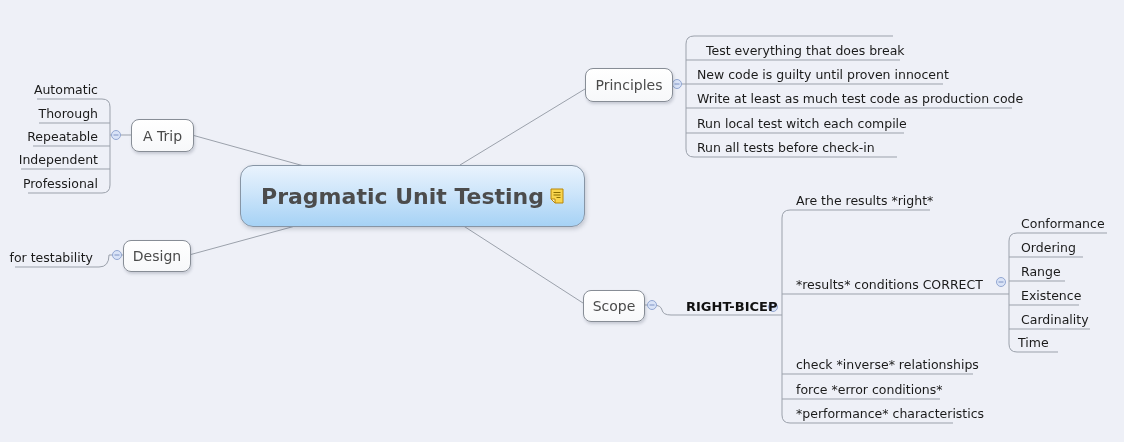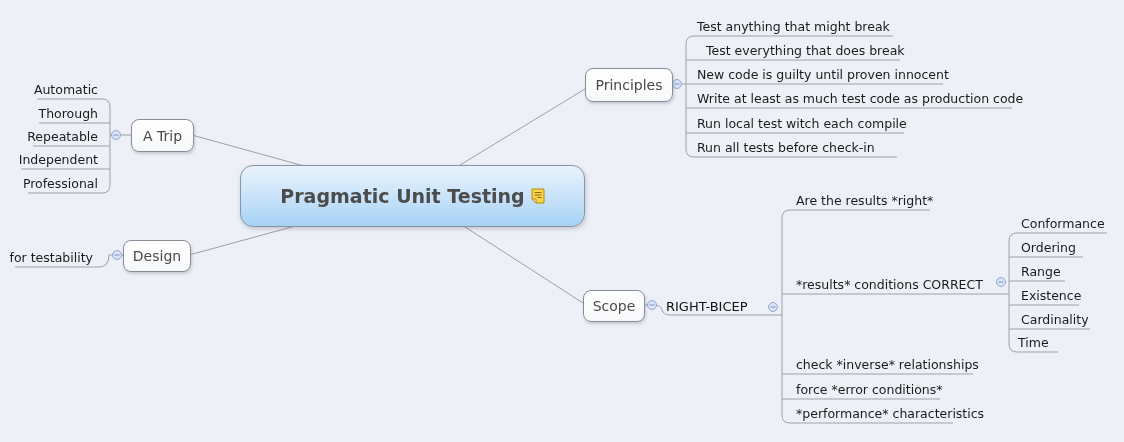--- a/index.html
+++ b/index.html
@@ -19,26 +19,26 @@
     background:linear-gradient(#ffffff,#f7f8fa);
     border:1px solid #878d96;border-radius:8px;
     font-size:14px;color:#4a4a4a;white-space:nowrap;
     box-shadow:1px 2px 3px rgba(60,70,90,.22);
   }
   .central{
     position:absolute;z-index:2;display:flex;align-items:center;justify-content:center;gap:6px;
     left:240px;top:165px;width:343px;height:60px;
     background:linear-gradient(180deg,#e9f3fd 0%,#cde5fa 45%,#a6d2f5 100%);
     border:1px solid #8795a5;border-radius:13px;
-    font-size:19px;font-weight:bold;color:#4c4c4c;white-space:nowrap;
+    font-size:22px;font-weight:bold;color:#4c4c4c;white-space:nowrap;
     box-shadow:1px 2px 4px rgba(60,70,90,.25);
   }
   .sub{
     position:absolute;z-index:2;height:20px;line-height:20px;
-    font-size:13px;font-weight:normal;color:#111;white-space:nowrap;
+    font-size:13px;font-weight:bold;color:#111;white-space:nowrap;margin-left:20px;
   }
 </style>
 </head>
 <body>
 
 <div id="canvas">
 
   <svg id="wires" width="1124" height="442" viewBox="0 0 1124 442">
     <g fill="none" stroke="#9ba1ab" stroke-width="1">
 
@@ -127,21 +127,20 @@
   <div class="sub" style="left:666px;top:297px;">RIGHT-BICEP</div>
 
   <div class="leaf r" style="right:1026px;top:80px;">Automatic</div>
   <div class="leaf r" style="right:1026px;top:104px;">Thorough</div>
   <div class="leaf r" style="right:1026px;top:127px;">Repeatable</div>
   <div class="leaf r" style="right:1026px;top:150px;text-align:right;">Independent</div>
   <div class="leaf r" style="right:1026px;top:174px;">Professional</div>
 
   <div class="leaf r" style="right:1031px;top:248px;">for testability</div>
 
-  <div class="leaf" style="left:697px;top:17px;">Test anything that might break</div>
   <div class="leaf" style="left:697px;top:41px;margin-left:9px;">Test everything that does break</div>
   <div class="leaf" style="left:697px;top:65px;">New code is guilty until proven innocent</div>
   <div class="leaf" style="left:697px;top:89px;">Write at least as much test code as production code</div>
   <div class="leaf" style="left:697px;top:114px;">Run local test witch each compile</div>
   <div class="leaf" style="left:697px;top:138px;">Run all tests before check-in</div>
 
   <div class="leaf" style="left:796px;top:191px;">Are the results *right*</div>
   <div class="leaf" style="left:796px;top:275px;">*results* conditions CORRECT</div>
   <div class="leaf" style="left:796px;top:355px;">check *inverse* relationships</div>
   <div class="leaf" style="left:796px;top:380px;">force *error conditions*</div>

